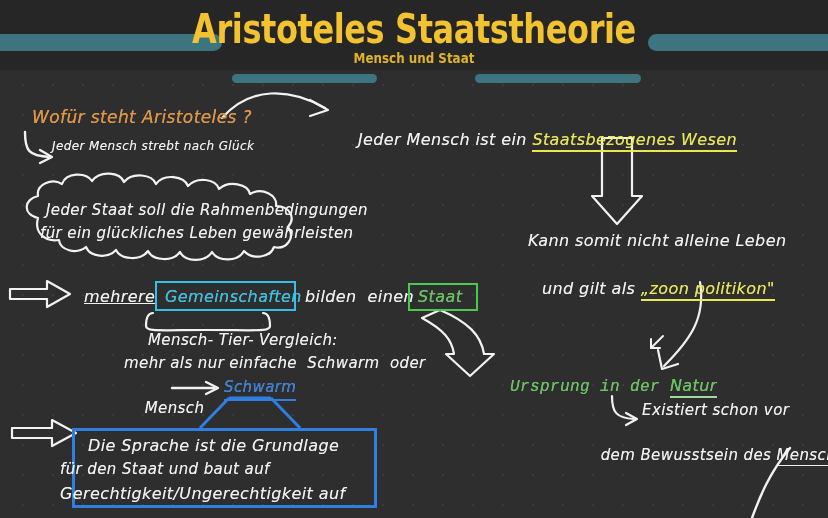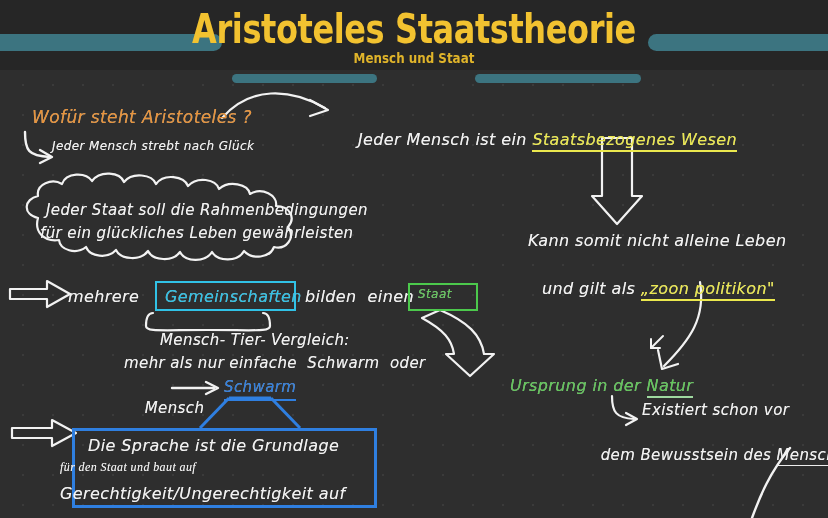--- a/index.html
+++ b/index.html
@@ -217,41 +217,41 @@
 
   <div class="hw" style="left:336px; top:106px; font-size:16px;">
     <span>Jeder Mensch ist ein </span><span class="ul-yellow" style="color:#ebe84e;">Staatsbezogenes Wesen</span>
   </div>
 
   <div class="hw" style="left:528px; top:230px; font-size:16px;">Kann somit nicht alleine Leben</div>
   <div class="hw" style="left:520px; top:255px; font-size:16px;">
     <span>und gilt als </span><span class="ul-yellow" style="color:#ebe84e;">„zoon politikon"</span>
   </div>
 
-  <div class="hw" style="left:68px; top:286px; font-size:16px;">mehrere</div>
+  <div class="hw" style="left:84px; top:286px; font-size:16px;text-decoration:underline;">mehrere</div>
   <div class="hl-box" id="box-gemeinschaften"></div>
   <div class="hw" style="left:305px; top:286px; font-size:16px;">bilden  einen</div>
   <div class="hw cyan" style="left:165px; top:286px; font-size:16px;">Gemeinschaften</div>
   <div class="hl-box" id="box-staat"></div>
-  <div class="hw green" style="left:418px; top:286px; font-size:12px;">Staat</div>
-
-  <div class="hw" style="left:148px; top:330px; font-size:15px;margin-left:12px;">Mensch- Tier- Vergleich:</div>
+  <div class="hw green" style="left:418px; top:286px; font-size:16px;">Staat</div>
+
+  <div class="hw" style="left:148px; top:330px; font-size:15px;">Mensch- Tier- Vergleich:</div>
   <div class="hw" style="left:124px; top:353px; font-size:15px;">mehr als nur einfache  Schwarm  oder</div>
   <div class="hw" style="left:124px; top:377px; font-size:15px;">
     <span>Mensch</span>
   </div>
   <div class="hw blue ul-blue" style="left:224px; top:377px; font-size:15px;">Schwarm</div>
 
   <div class="hw" style="left:488px; top:352px; font-size:16px;">
-    <span class="green" style="color:#62c85a;">Ursprung in der </span><span class="green ul-green" style="color:#62c85a;text-align:center;">Natur</span>
+    <span class="green" style="color:#62c85a;font-family:Liberation Mono, monospace;">Ursprung in der </span><span class="green ul-green" style="color:#62c85a;text-align:center;">Natur</span>
   </div>
 
   <div class="hw" style="left:642px; top:400px; font-size:15px;">Existiert schon vor</div>
   <div class="hw" style="left:580px; top:424px; font-size:15px;">
     <span>dem Bewusstsein des </span><span class="ul-white">Menschen</span>
   </div>
 
   <div class="hl-box" id="box-sprache"></div>
   <div class="hw" style="left:88px; top:435px; font-size:16px;">Die Sprache ist die Grundlage</div>
-  <div class="hw" style="left:60px; top:459px; font-size:12px;font-family:Liberation Serif, serif;">für den Staat und baut auf</div>
+  <div class="hw" style="left:60px; top:459px; font-size:15px;">für den Staat und baut auf</div>
   <div class="hw" style="left:60px; top:483px; font-size:16px;">Gerechtigkeit/Ungerechtigkeit auf</div>
 
 </div>
 
 </body></html>

